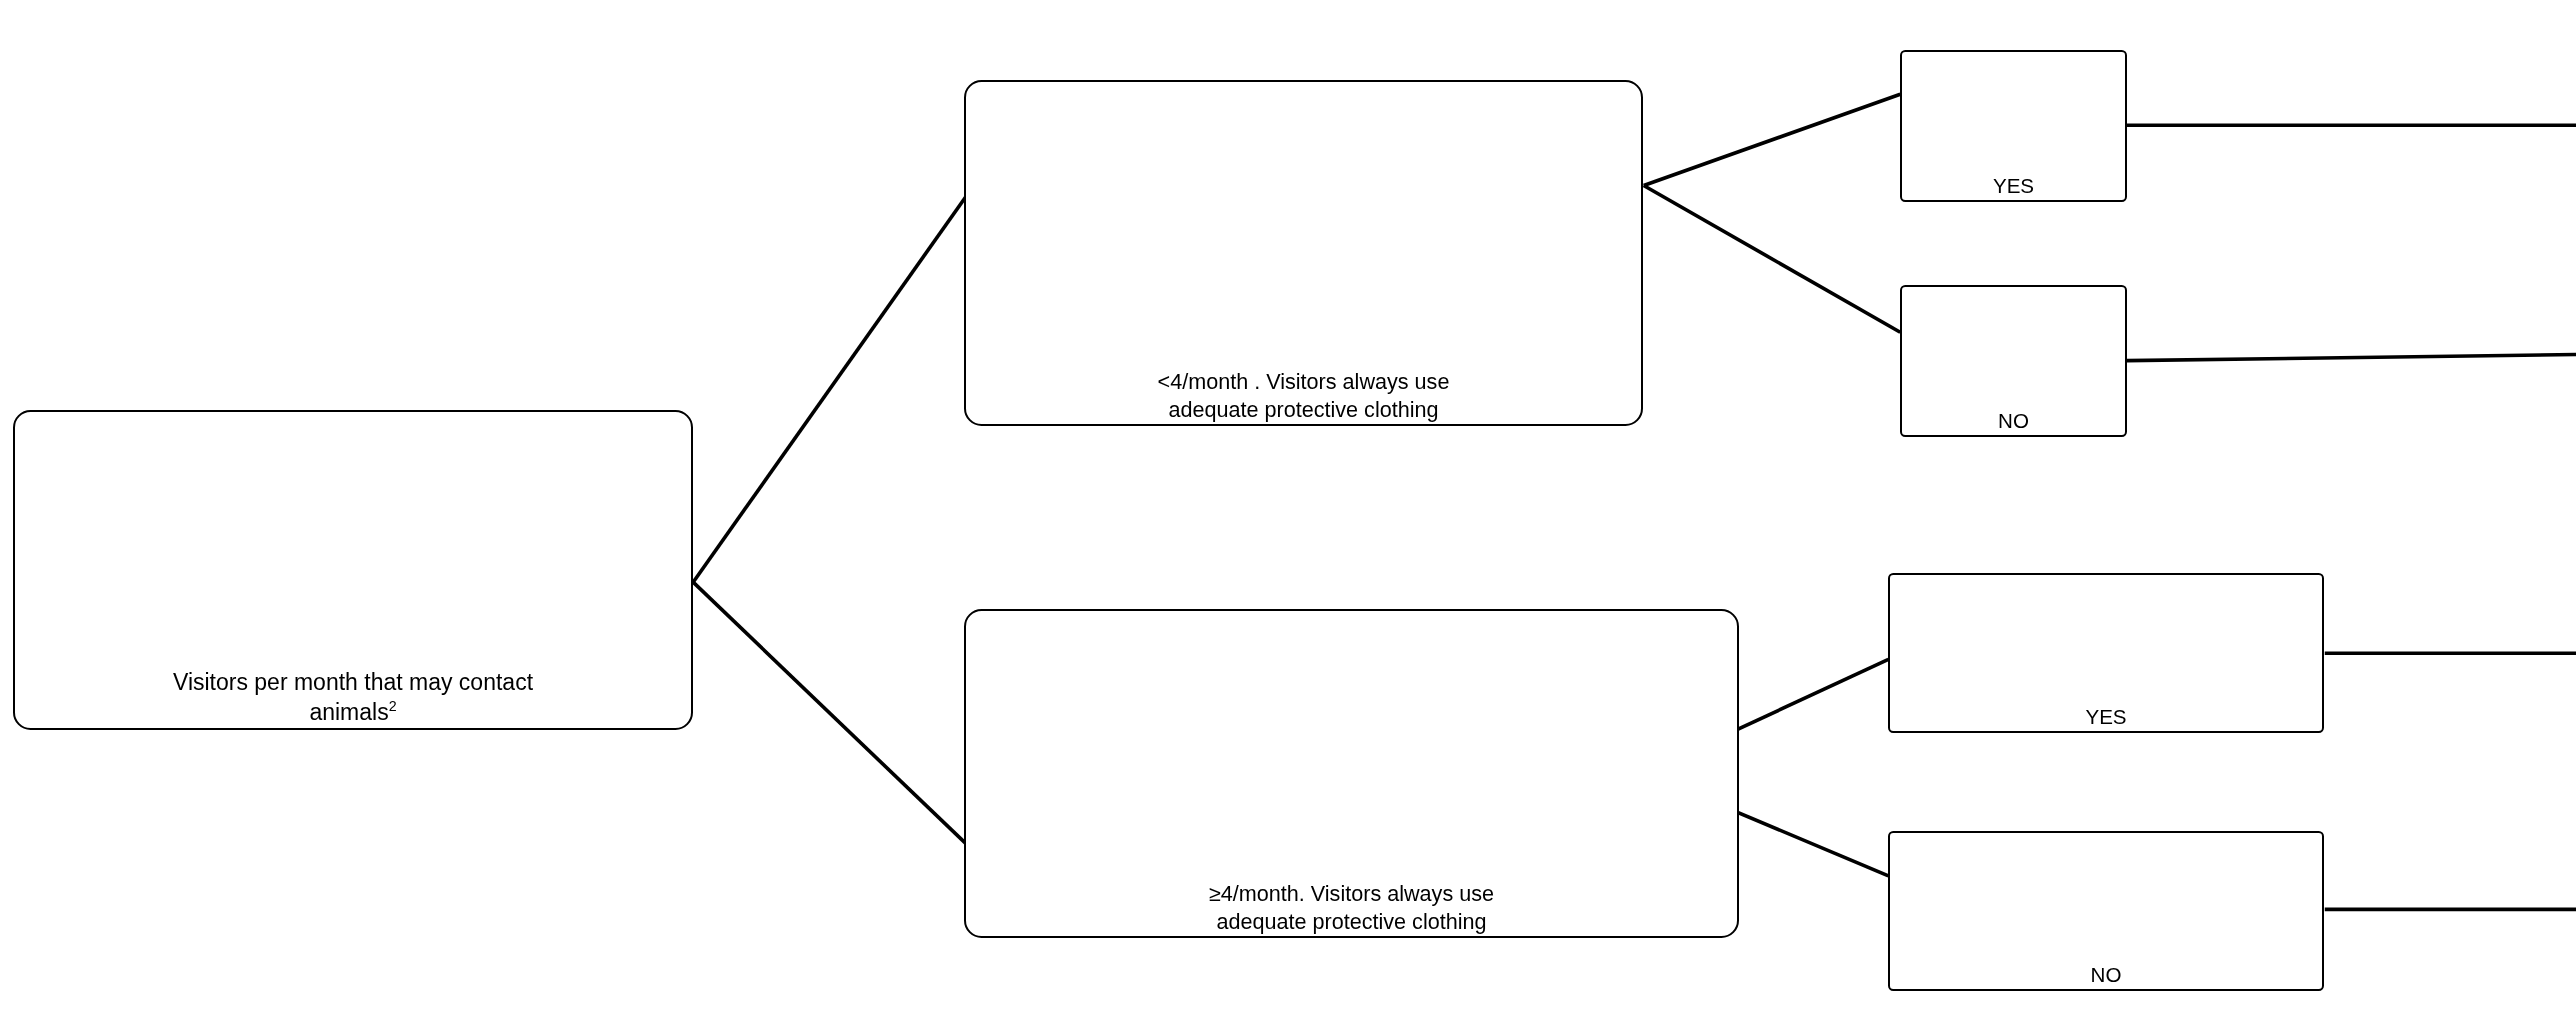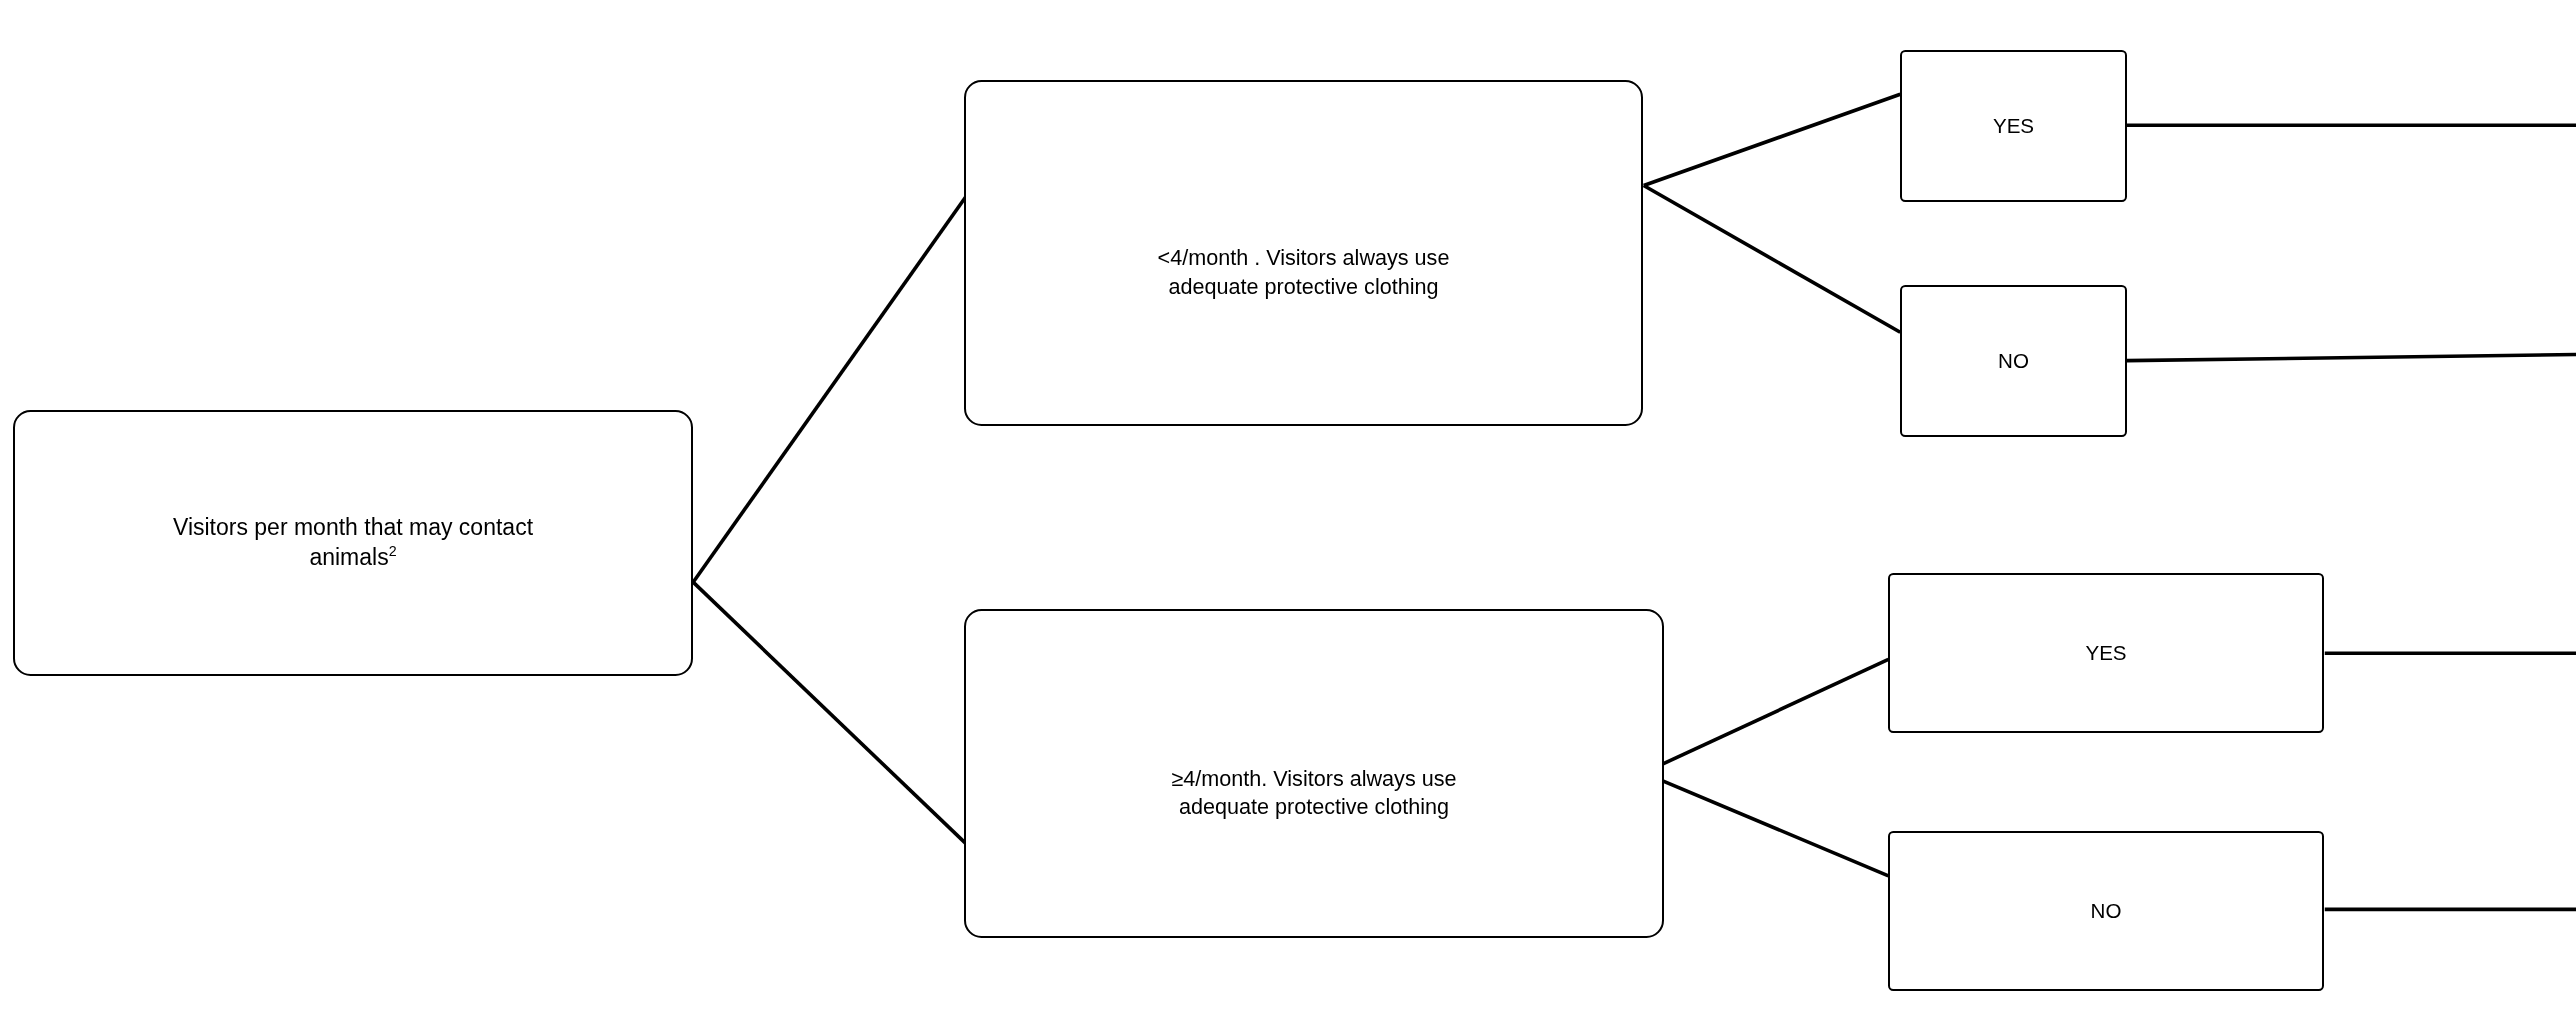--- a/index.html
+++ b/index.html
@@ -23,21 +23,21 @@
     left: 0;
     top: 0;
     width: 3004px;
     height: 1034px;
     pointer-events: none;
   }
   .node {
     position: absolute;
     box-sizing: border-box;
     display: flex;
-    align-items: center;
+    align-items: flex-end;
     justify-content: center;
     text-align: center;
     color: #000000;
     z-index: 2;
   }
   .rect {
     background: #ffffff;
     border: 2.6px solid #000000;
     border-radius: 17.5px;
   }
@@ -81,35 +81,35 @@
 
     <path d="M 3190 1500 L 3665 1280" stroke="#000000" stroke-width="7" fill="none"></path>
     <path d="M 3190 1500 L 3665 1700" stroke="#000000" stroke-width="7" fill="none"></path>
 
     <path d="M 4125 243 L 5010 243" stroke="#000000" stroke-width="7" fill="none"></path>
     <path d="M 4128 700 L 5010 688" stroke="#000000" stroke-width="7" fill="none"></path>
     <path d="M 4512 1268 L 5055 1268" stroke="#000000" stroke-width="7" fill="none"></path>
     <path d="M 4512 1765 L 5055 1765" stroke="#000000" stroke-width="7" fill="none"></path>
   </svg>
 
-  <div class="node rect" style="left:13px; top:410px; width:680px; height:266px;">
+  <div class="node rect" style="left:13px; top:410px; width:680px; height:320px;">
     <span class="label label-big">
       <span>Visitors per month that may contact</span><br>
       <span>animals</span><sup>2</sup>
     </span>
   </div>
 
   <div class="node rect" style="left:964px; top:80px; width:679px; height:346px;">
     <span class="label label-mid">
       <span>&lt;4/month . Visitors always use</span><br>
       <span>adequate protective clothing</span>
     </span>
   </div>
 
-  <div class="node rect" style="left:964px; top:609px; width:700px; height:329px;">
+  <div class="node rect" style="left:964px; top:609px; width:775px; height:329px;">
     <span class="label label-mid">
       <span>≥4/month. Visitors always use</span><br>
       <span>adequate protective clothing</span>
     </span>
   </div>
 
   <div class="node rect sharp" style="left:1900px; top:50px; width:227px; height:152px;">
     <span class="label label-small">YES</span>
   </div>
 

